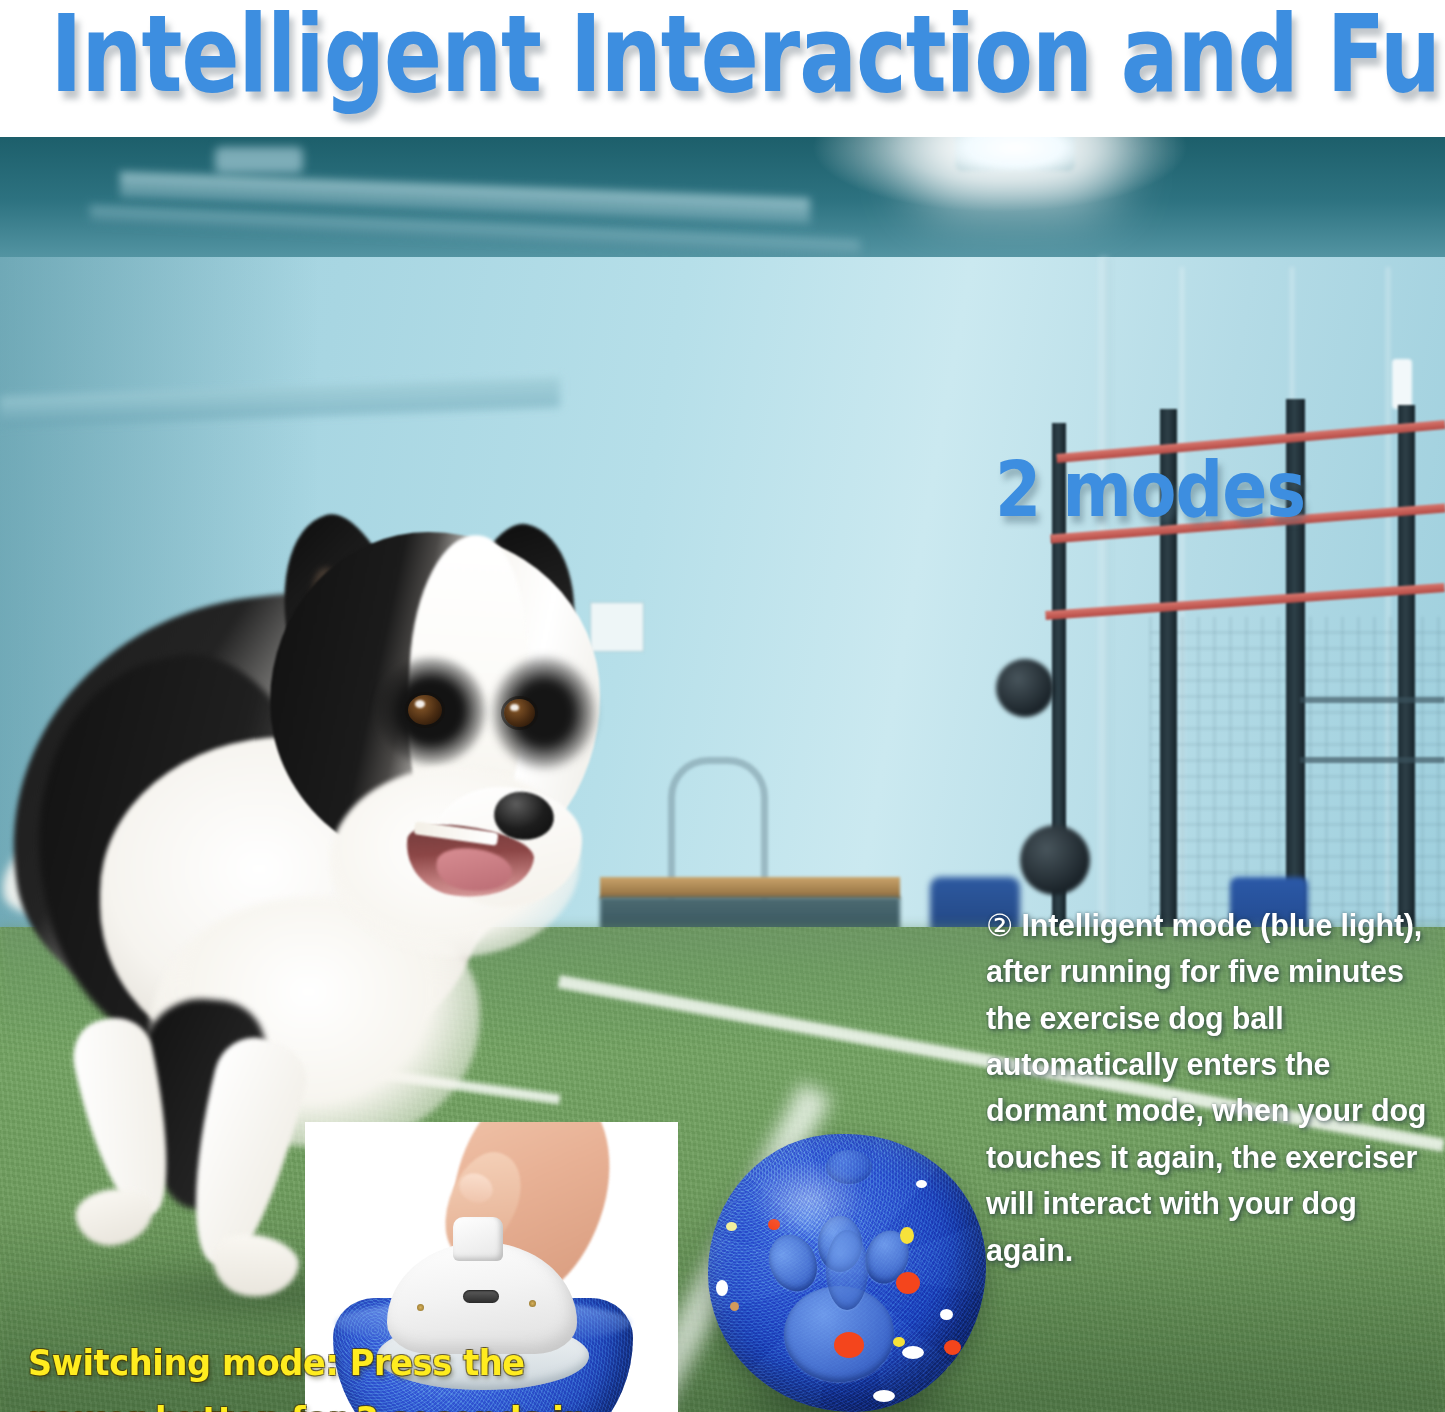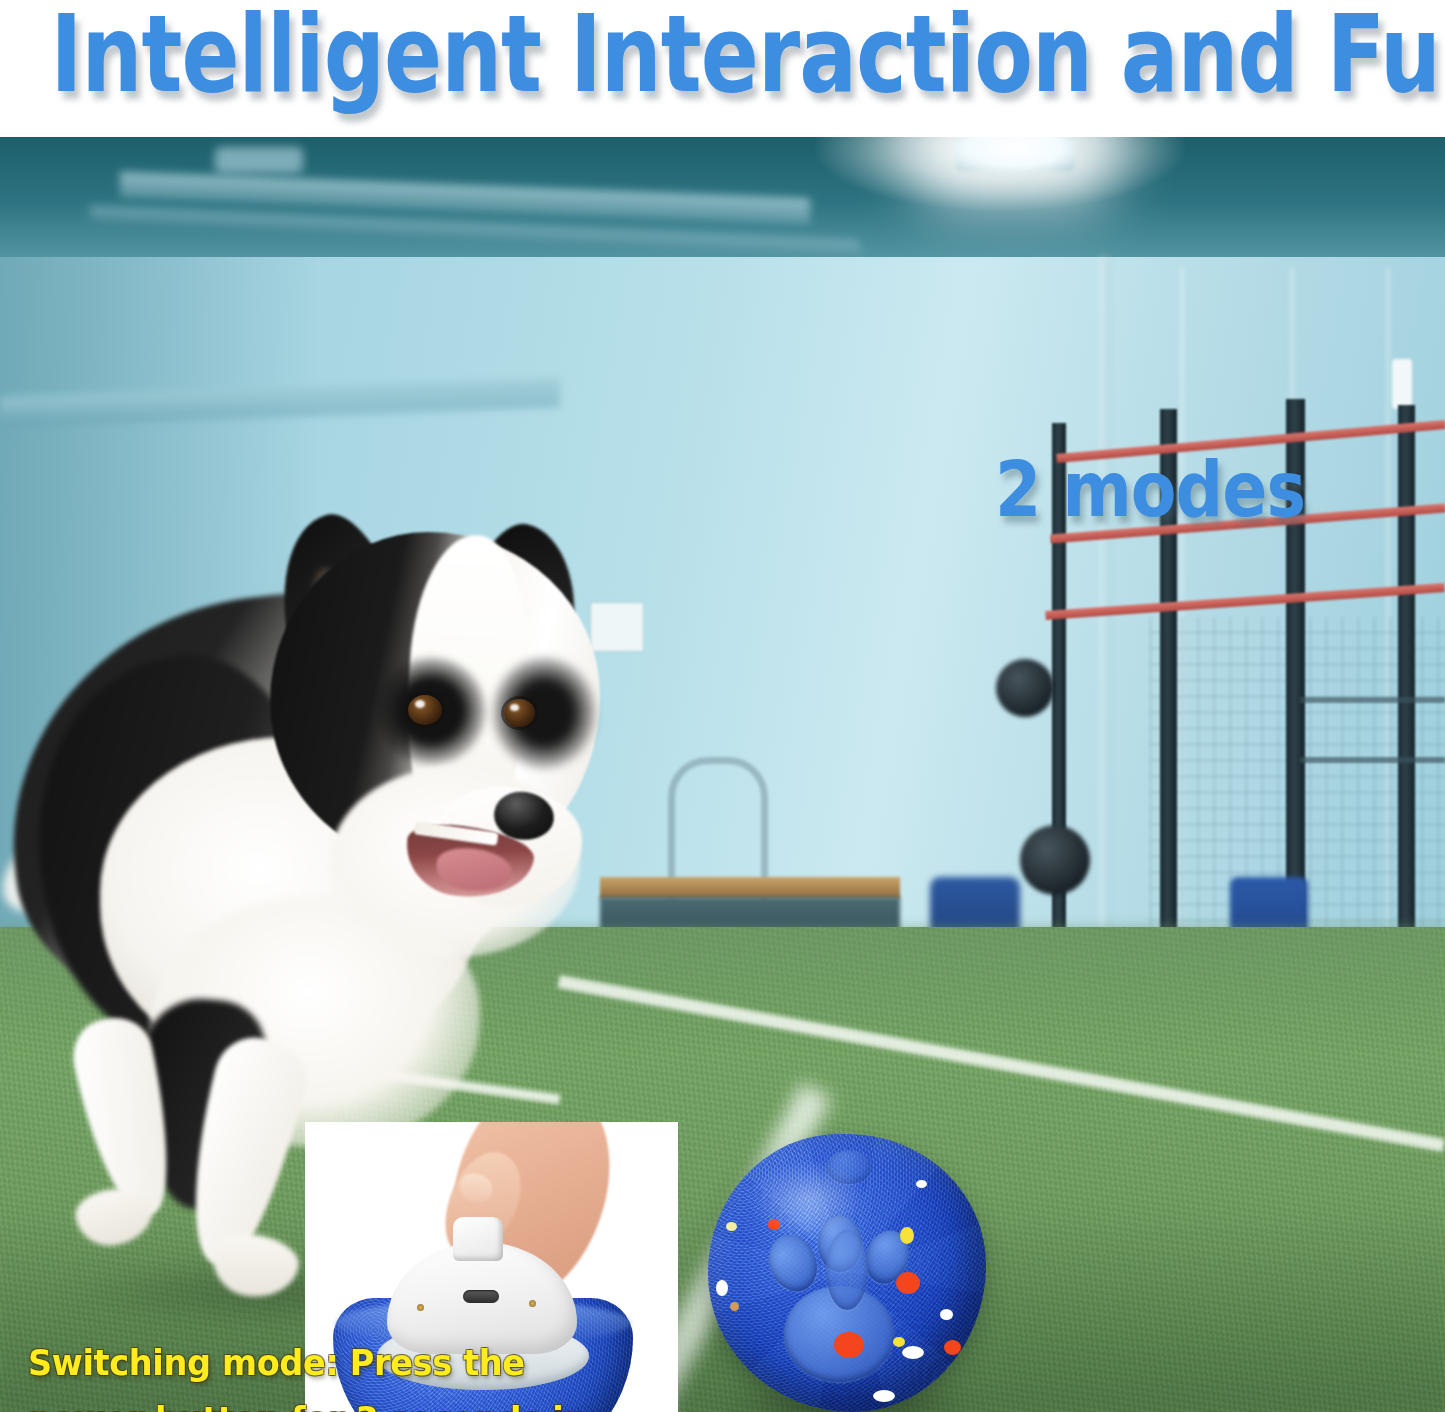--- a/index.html
+++ b/index.html
@@ -827,17 +827,21 @@
       <div class="inset-screw" style="left:112px; top:182px;"></div>
       <div class="inset-screw" style="left:224px; top:178px;"></div>
       <div class="inset-usb"></div>
       <div class="inset-button"></div>
 
     </div>
 
     <div class="modes-heading">2 modes</div>
 
 
+    <div class="mode-block mode-2">
+      <span class="mode-num">② </span>
+      <span>Intelligent mode (blue light), after running for five minutes the exercise dog ball automatically enters the dormant mode, when your dog touches it again, the exerciser will interact with your dog again.</span>
+    </div>
 
     <div class="caption">Switching mode: Press the power button for 3 seconds in blue light mode</div>
 
   </div>
 </div>
 
 </body></html>

